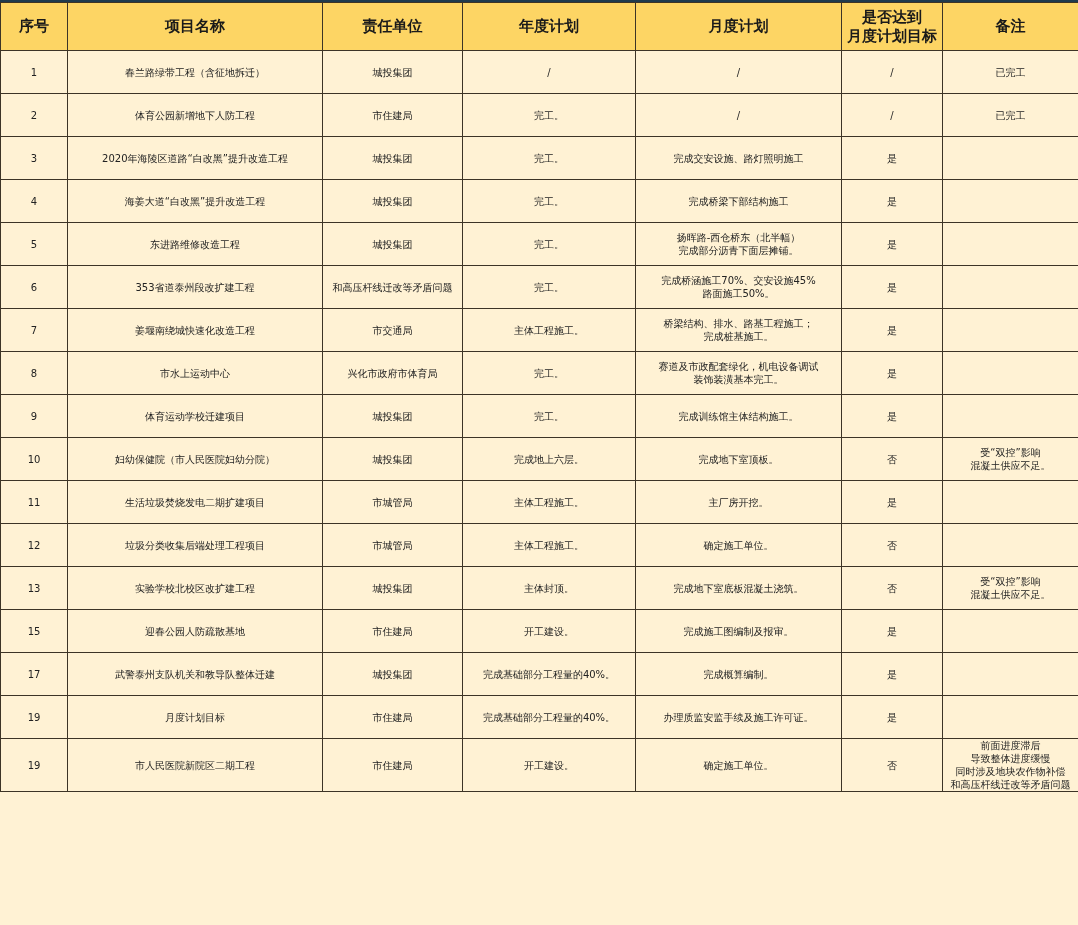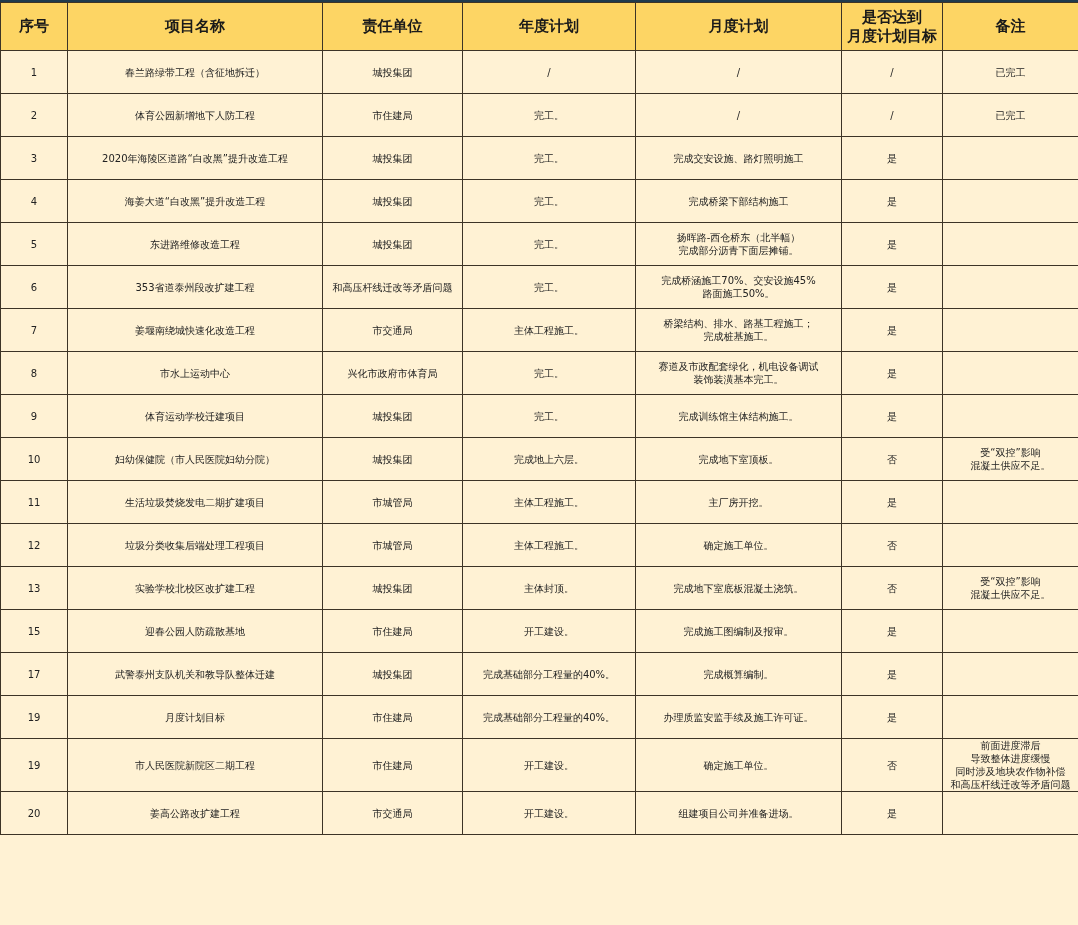--- a/index.html
+++ b/index.html
@@ -304,27 +304,14 @@
           <span class="ln">确定施工单位。</span>
         </td>
         <td class="col-met">否</td>
         <td class="col-remark">
           <span class="ln">前面进度滞后</span>
           <span class="ln">导致整体进度缓慢</span>
           <span class="ln">同时涉及地块农作物补偿</span>
           <span class="ln">和高压杆线迁改等矛盾问题</span>
         </td>
       </tr>
-      <tr>
-        <td class="col-no">20</td>
-        <td class="col-name">姜高公路改扩建工程</td>
-        <td class="col-unit">市交通局</td>
-        <td class="col-annual">
-          <span class="ln">开工建设。</span>
-        </td>
-        <td class="col-monthly">
-          <span class="ln">组建项目公司并准备进场。</span>
-        </td>
-        <td class="col-met">是</td>
-        <td class="col-remark"></td>
-      </tr>
     </tbody>
 </table>
 
 </body></html>

